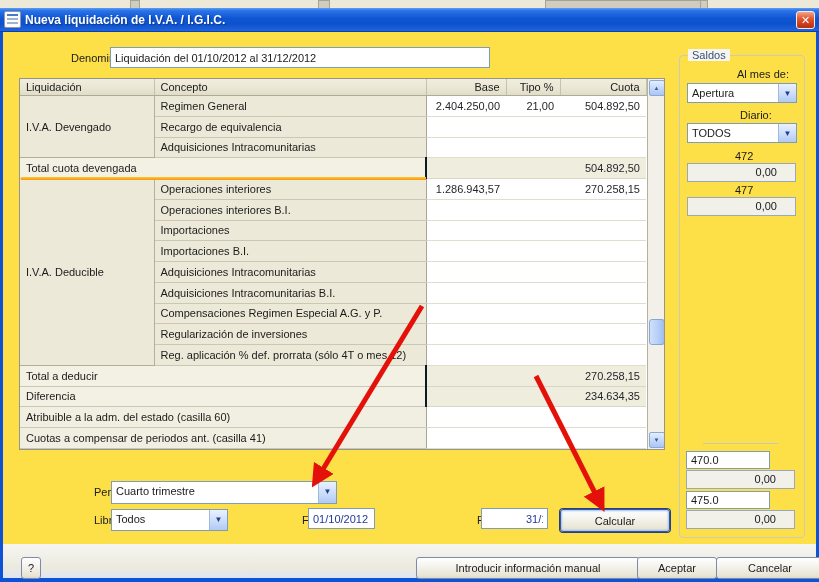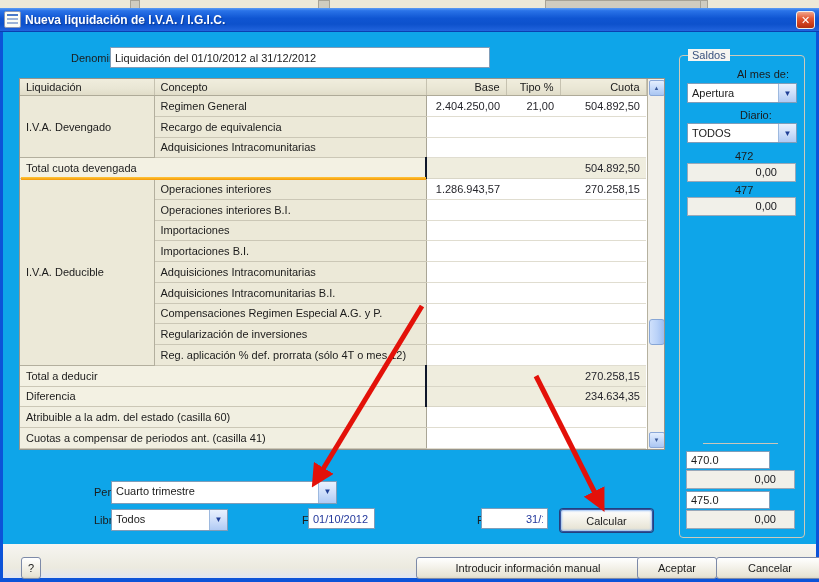--- a/index.html
+++ b/index.html
@@ -10,21 +10,21 @@
   }
   
   .desktop{position:absolute;top:0;left:0;width:819px;height:10px;background:#ece9d8;}
   .desktop .frag{position:absolute;top:0;height:9px;background:#cfccc0;border:1px solid #a7a396;}
   .f1{left:130px;width:8px;} .f2{left:318px;width:10px;} .f3{left:545px;width:160px;background:#dedbcd;} .f4{left:700px;width:6px;}
 
   
   .dialog{
     position:absolute;top:8px;left:0;width:819px;height:574px;box-sizing:border-box;
     border-left:3px solid #0c53d8;border-right:3px solid #0c53d8;border-bottom:4px solid #0c53d8;
-    background:#0ea5e9;
+    background:#fde047;
   }
   .titlebar{
     position:absolute;top:0;left:-3px;right:-3px;height:24px;
     background:linear-gradient(180deg,#5a9cf4 0%,#2a73e8 12%,#0f55d2 45%,#0d51cc 70%,#2164dd 100%);
     display:flex;align-items:center;padding:0 4px;box-sizing:border-box;
     border-bottom:1px solid #0a3fb0;
   }
   .ticon{width:15px;height:15px;margin-right:4px;background:#fdfdf6;border:1px solid #8d98b5;border-radius:2px;position:relative;flex:0 0 auto;}
   .ticon i{position:absolute;left:2px;right:2px;height:2px;background:#4a79c8;}
   .ticon i.a{top:2px;} .ticon i.b{top:6px;background:#9db4d8;} .ticon i.c{top:10px;background:#9db4d8;}
@@ -290,21 +290,21 @@
 
     <span class="lbl" style="left:45px;top:482px;">Libro de I.V.A.:</span>
     <div class="combo" style="left:108px;top:477px;width:117px;height:22px;">
       <span class="ctext">Todos</span>
       <span class="cbtn">▼</span>
     </div>
     <span class="lbl" style="left:253px;top:482px;">Fecha inicial:</span>
     <input class="txtin navy" style="left: 305px; top: 476px; width: 67px; height: 21px;" value="01/10/2012">
     <span class="lbl" style="left:428px;top:482px;">Fecha final:</span>
     <input class="txtin navy" style="left: 478px; top: 476px; width: 67px; height: 21px; padding-left: 44px;" value="31/12/2012">
-    <button class="xpbtn focusbtn" style="left:557px;top:477px;width:93px;height:23px;">Calcular</button>
+    <button class="xpbtn focusbtn" style="left:557px;top:477px;width:110px;height:23px;">Calcular</button>
 
     <div class="groupbox">
       <span class="gtitle">Saldos</span>
     </div>
     <span class="lbl" style="left:688px;top:36px;">Al mes de:</span>
     <div class="combo" style="left:684px;top:51px;width:110px;height:20px;">
       <span class="ctext">Apertura</span>
       <span class="cbtn">▼</span>
     </div>
     <span class="lbl" style="left:691px;top:77px;">Diario:</span>

